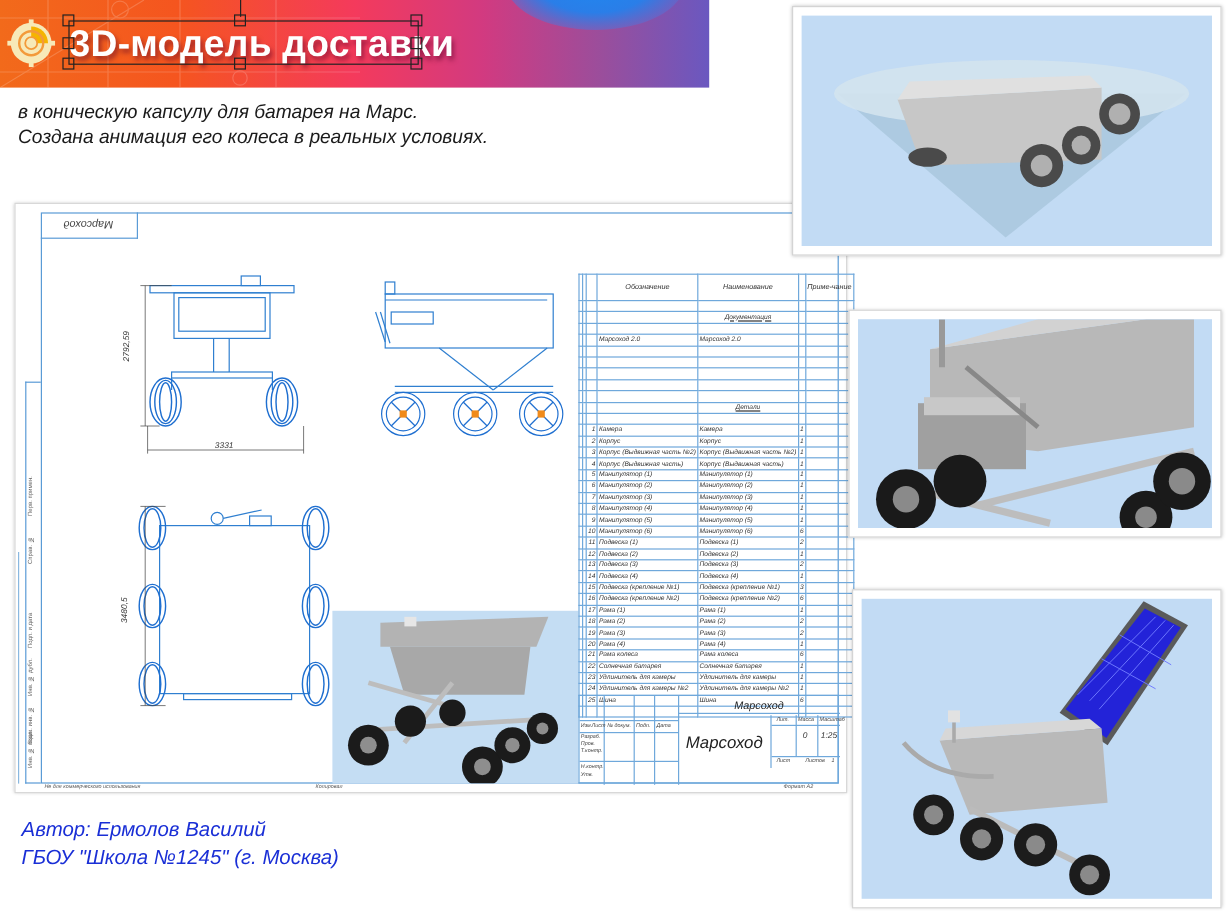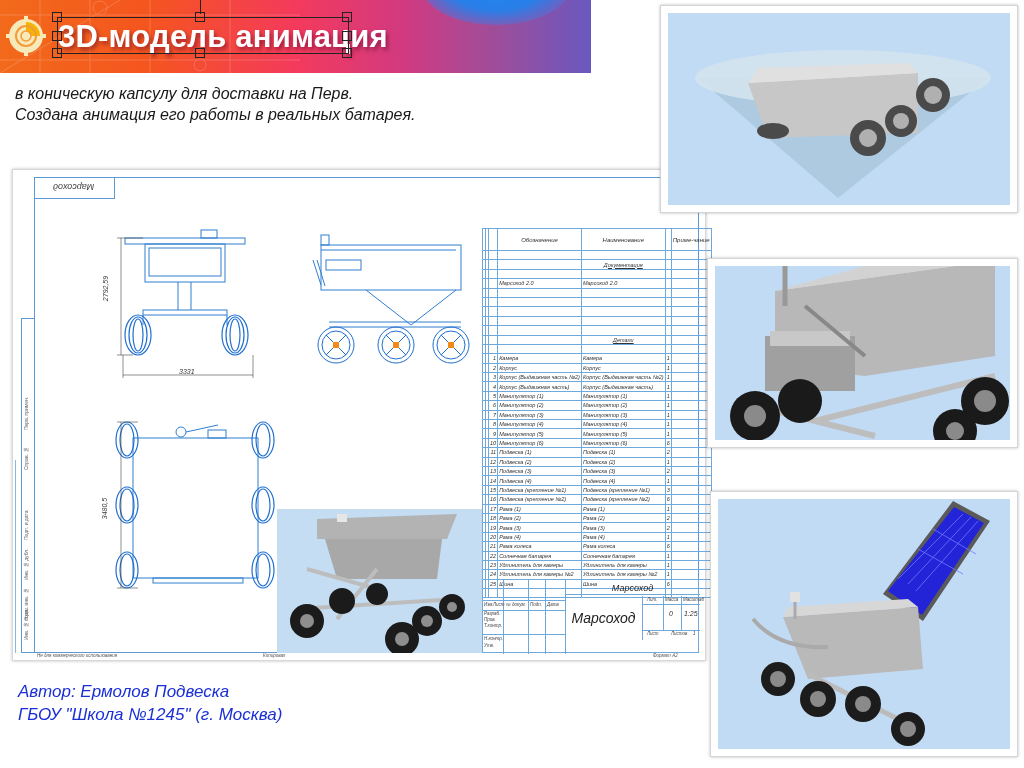--- a/index.html
+++ b/index.html
@@ -88,36 +88,36 @@
     <g fill="#f7e9b8">
       <rect x="18" y="0" width="4" height="6"></rect>
         <rect x="18" y="34" width="4" height="6"></rect>
       <rect x="0" y="18" width="6" height="4"></rect>
         <rect x="34" y="18" width="6" height="4"></rect>
     </g>
     <path d="M20 6 A14 14 0 0 1 34 20 L20 20 Z" fill="#f5b400"></path>
     <circle cx="20" cy="20" r="10" fill="none" stroke="#f39a3a" stroke-width="2"></circle>
     <circle cx="20" cy="20" r="5" fill="#f7e9b8" stroke="#f39a3a" stroke-width="1.5"></circle>
   </svg>
-  <div class="title">3D-модель анимация</div>
+  <div class="title">3D-модель доставки</div>
   <div class="sel-line"></div>
   <div class="sel-box"></div>
   <div class="handle" style="left:52px;top:12px"></div>
   <div class="handle" style="left:195px;top:12px"></div>
   <div class="handle" style="left:342px;top:12px"></div>
   <div class="handle" style="left:52px;top:31px"></div>
   <div class="handle" style="left:342px;top:31px"></div>
   <div class="handle" style="left:52px;top:48px"></div>
   <div class="handle" style="left:195px;top:48px"></div>
   <div class="handle" style="left:342px;top:48px"></div>
 </div>
 
 <div class="desc">
-  <div>в коническую капсулу для доставки на Перв.</div>
-  <div>Создана анимация его работы в реальных батарея.</div>
+  <div>в коническую капсулу для батарея на Марс.</div>
+  <div>Создана анимация его колеса в реальных условиях.</div>
 </div>
 
 <div class="sheet-frame">
   <div class="sheet-inner"></div>
   <div class="stamp-top"><span>Марсоход</span></div>
   <div class="side-strip"></div>
   <div class="side-strip2"></div>
   <div class="side-text" style="left:10px;top:160px;height:100px">Перв. примен.</div>
   <div class="side-text" style="left:10px;top:240px;height:60px">Справ. №</div>
   <div class="side-text" style="left:10px;top:320px;height:50px">Подп. и дата</div>
@@ -709,15 +709,15 @@
           <circle cx="60" cy="180" r="8"></circle>
           <circle cx="100" cy="200" r="8"></circle>
           <circle cx="145" cy="205" r="8"></circle>
           <circle cx="190" cy="230" r="8"></circle>
         </g>
     </svg>
   </div>
 </div>
 
 <div class="author">
-  <div>Автор: Ермолов Подвеска</div>
+  <div>Автор: Ермолов Василий</div>
   <div>ГБОУ "Школа №1245" (г. Москва)</div>
 </div>
 
 </body></html>

